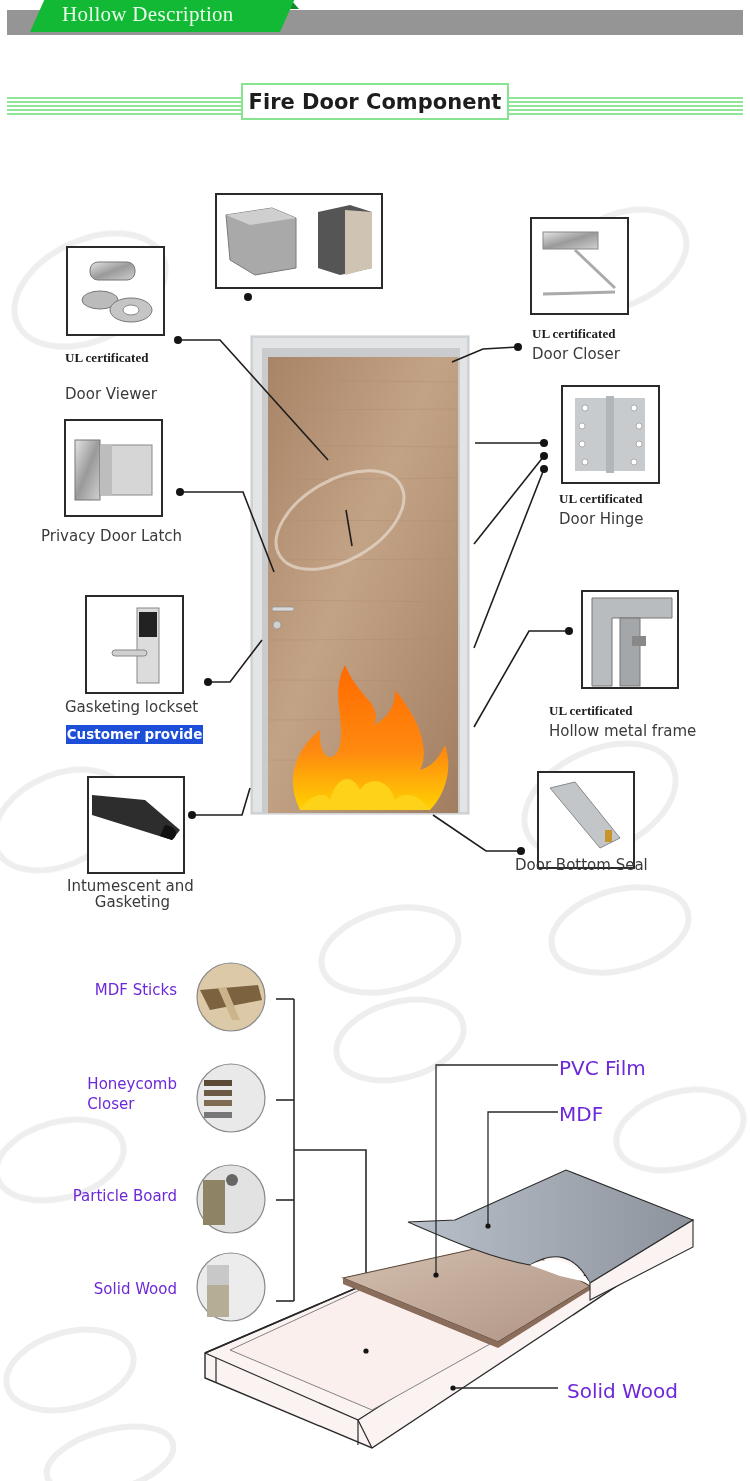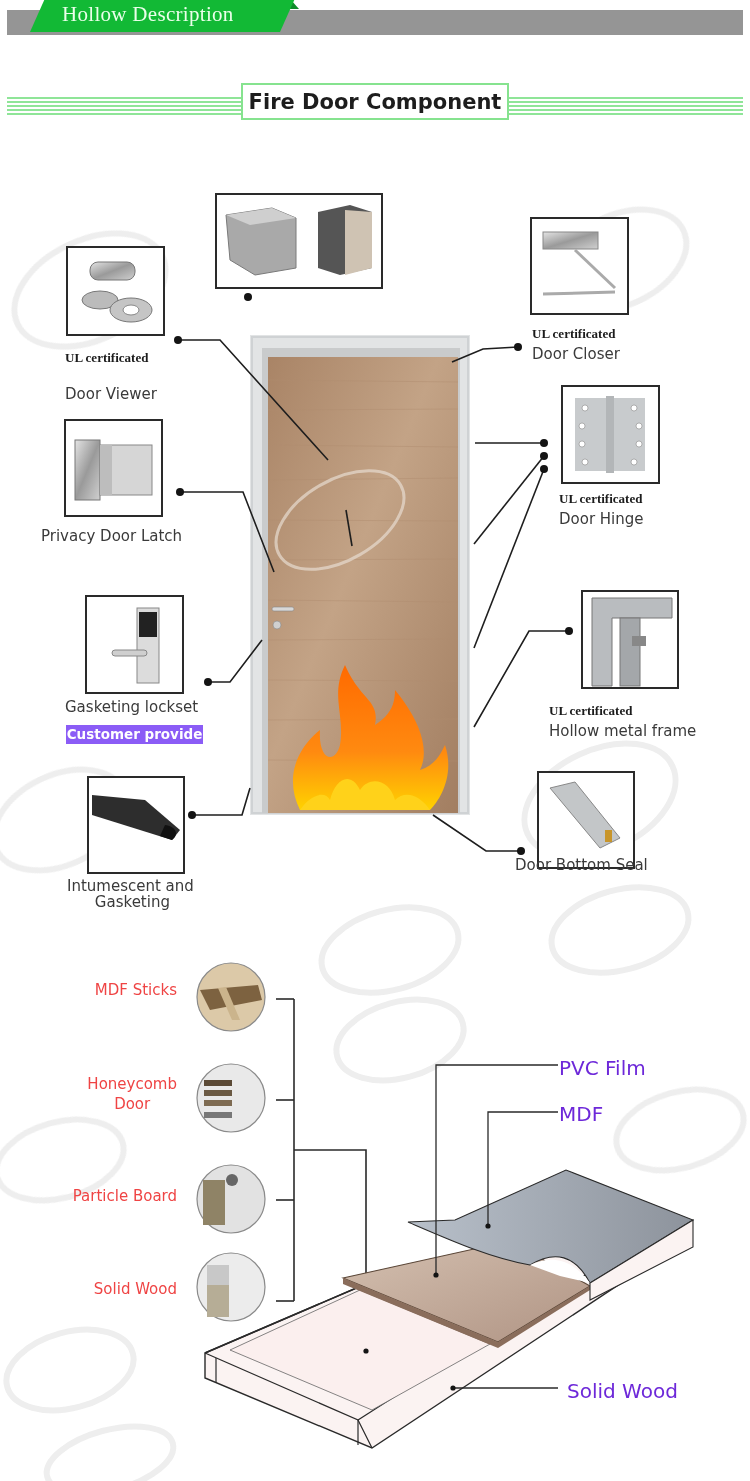--- a/index.html
+++ b/index.html
@@ -11,22 +11,22 @@
   .hdr-tri{left:275px;top:0;width:0;height:0;border-left:16px solid transparent;border-right:8px solid transparent;border-bottom:9px solid #0f8d2a;}
   .hdr-text{left:62px;top:2px;font-family:"Liberation Serif","DejaVu Serif",serif;font-size:21px;color:#eaffea;letter-spacing:0.3px;}
   
   .stripes{top:97px;height:20px;background:repeating-linear-gradient(to bottom,#8fe598 0 2px,#ffffff 2px 4px);}
   .title-box{left:241px;top:83px;width:268px;height:37px;border:2px solid #86e38f;background:#fff;box-sizing:border-box;display:flex;align-items:center;justify-content:center;}
   .title-text{font-size:21px;font-weight:bold;color:#1d1d1d;font-family:"DejaVu Sans",sans-serif;}
   
   .lbl-bold{font-family:Liberation Serif, serif;font-weight:bold;font-size:13px;color:#1c1c1c;white-space:nowrap;}
   .lbl{font-family:"DejaVu Sans",sans-serif;font-size:15px;color:#3a3a3a;white-space:nowrap;}
   .lbl2{font-family:"DejaVu Sans",sans-serif;font-size:20px;color:#6d28d9;white-space:nowrap;}
-  .badge{left:66px;top:725px;width:137px;height:19px;background:#8b5cf6;color:#fff;font-weight:bold;font-size:13.5px;line-height:19px;text-align:center;font-family:"DejaVu Sans",sans-serif;}
-  .layer-lbl{font-family:"DejaVu Sans",sans-serif;font-size:15px;color:#ef4444;white-space:nowrap;text-align:center;}
+  .badge{left:66px;top:725px;width:137px;height:19px;background:#1d4ed8;color:#fff;font-weight:bold;font-size:13.5px;line-height:19px;text-align:center;font-family:"DejaVu Sans",sans-serif;}
+  .layer-lbl{font-family:"DejaVu Sans",sans-serif;font-size:15px;color:#6d28d9;white-space:nowrap;text-align:left;}
   svg{position:absolute;left:0;top:0;}
 </style>
 </head>
 <body>
 
 <div class="abs hdr-bar"></div>
 <div class="abs hdr-tri"></div>
 <div class="abs hdr-tab"></div>
 <div class="abs hdr-text">Hollow Description</div>
 
@@ -292,20 +292,20 @@
 <div class="abs" style="left:549px;top:703px;">
   <div class="lbl-bold">UL certificated</div>
   <div class="lbl" style="margin-top:3px;">Hollow metal frame</div>
 </div>
 
 <div class="abs lbl" style="left:515px;top:856px;">Door Bottom Seal</div>
 
 <div class="abs layer-lbl" style="right:573px;top:981px;">MDF Sticks</div>
 <div class="abs" style="right:573px;top:1074px;text-align:right;line-height:20px;">
   <div class="layer-lbl">Honeycomb</div>
-  <div class="layer-lbl">Door</div>
+  <div class="layer-lbl">Closer</div>
 </div>
 <div class="abs layer-lbl" style="right:573px;top:1187px;">Particle Board</div>
 <div class="abs layer-lbl" style="right:573px;top:1280px;">Solid Wood</div>
 
 <div class="abs lbl2" style="left:559px;top:1056px;">PVC Film</div>
 <div class="abs lbl2" style="left:559px;top:1102px;">MDF</div>
 <div class="abs lbl2" style="left:567px;top:1379px;">Solid Wood</div>
 
 </body></html>

